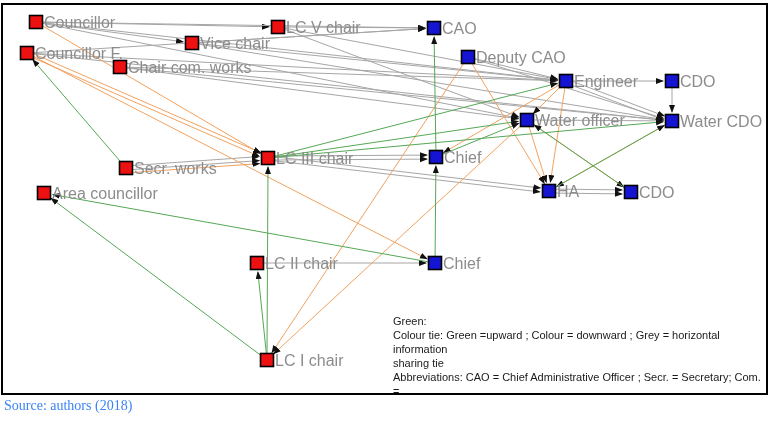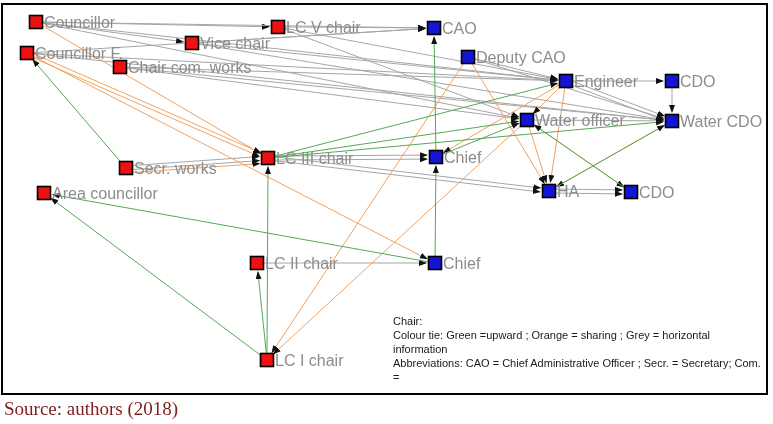--- a/index.html
+++ b/index.html
@@ -13,21 +13,21 @@
   }
   #net{position:absolute;left:0;top:0;width:773px;height:400px;}
   .node-label{font-size:16px;fill:#8c8c8c;font-family:"Liberation Sans",sans-serif;}
   .legend{
     position:absolute;left:393px;top:314px;width:368px;
     font-size:11px;line-height:14px;color:#1a1a1a;
     font-family:"Liberation Sans",sans-serif;
   }
   .source{
     position:absolute;left:4px;top:398px;
-    font-family:"Liberation Serif",serif;font-size:19px;color:#7f1d1d;
+    font-family:"Liberation Serif",serif;font-size:14px;color:#3b82f6;
   }
 </style>
 </head>
 <body>
 
 <div class="frame"></div>
 
 <svg id="net" viewBox="0 0 773 400" xmlns="http://www.w3.org/2000/svg">
   <defs>
     <marker id="arrow" markerWidth="9" markerHeight="8" refX="7" refY="3" orient="auto" markerUnits="userSpaceOnUse">
@@ -174,19 +174,20 @@
         <text x="443" y="268.5" class="node-label">Chief</text>
       </g>
       <g>
         <rect x="260.5" y="353.5" width="13" height="13" fill="#ee1111" stroke="#000000" stroke-width="1.6"></rect>
         <text x="275" y="365.5" class="node-label">LC I chair</text>
       </g>
     </g>
 </svg>
 
 <div class="legend">
-  <div>Chair:</div>
-  <div>Colour tie: Green =upward ; Orange = sharing ; Grey = horizontal information</div>
+  <div>Green:</div>
+  <div>Colour tie: Green =upward ; Colour = downward ; Grey = horizontal information</div>
+  <div>sharing tie</div>
   <div>Abbreviations: CAO = Chief Administrative Officer ; Secr. = Secretary; Com. =</div>
 
 </div>
 
 <div class="source">Source: authors (2018)</div>
 
 </body></html>

